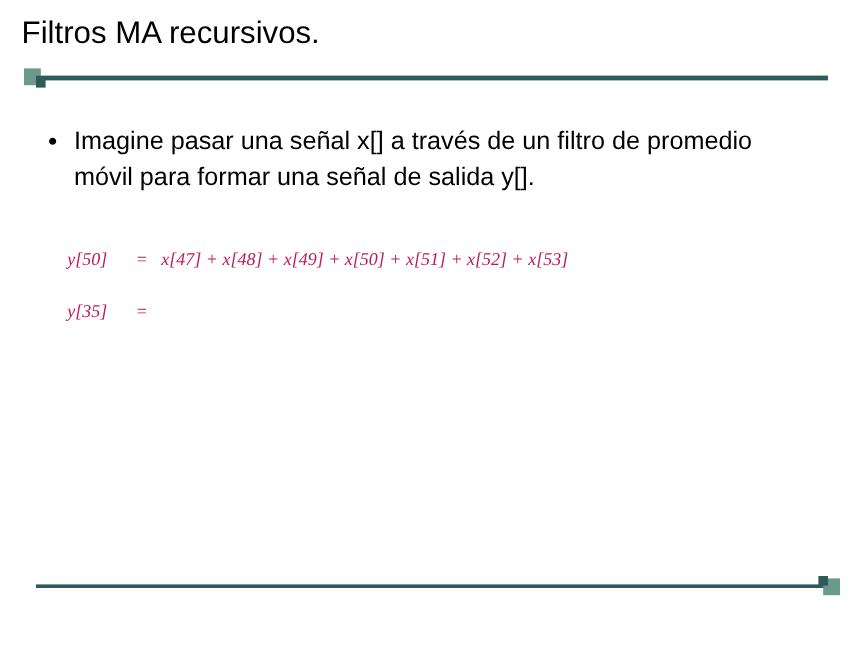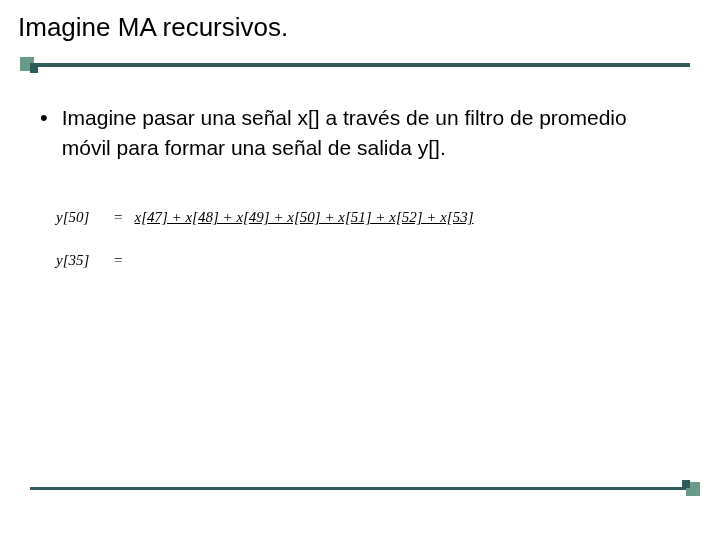--- a/index.html
+++ b/index.html
@@ -73,39 +73,38 @@
   }
   .bullet-text {
     font-size: 21px;
     line-height: 30px;
     color: #000;
   }
   .equations {
     margin: 46px 0 0 16px;
     font-family: "Times New Roman", Times, serif;
     font-size: 15px;
-    color: #000000;
+    color: #be185d;
   }
   .eq {
     display: flex;
     align-items: center;
     gap: 10px;
     margin-bottom: 26px;
     white-space: nowrap;
   }
   .eq .lhs {
     font-style: italic;
     min-width: 46px;
   }
   .eq .eqsign {
     padding: 0 2px;
   }
   .eq .rhs {
     font-style: italic;
-    text-decoration: underline;
   }
   .footer-rule {
     position: absolute;
     left: 30px;
     right: 30px;
     bottom: 50px;
     height: 3px;
     background: #2f5a5a;
   }
   .footer-squares {
@@ -130,21 +129,21 @@
     background: #2f5a5a;
     right: 16px;
     bottom: 10px;
   }
 </style>
 </head>
 <body>
 
 <div class="slide">
 
-  <div class="title">Imagine MA recursivos.</div>
+  <div class="title">Filtros MA recursivos.</div>
 
   <div class="title-rule-wrap">
     <div class="title-squares">
       <div class="sq-big"></div>
       <div class="sq-small"></div>
     </div>
     <div class="title-rule"></div>
   </div>
 
   <div class="body">

